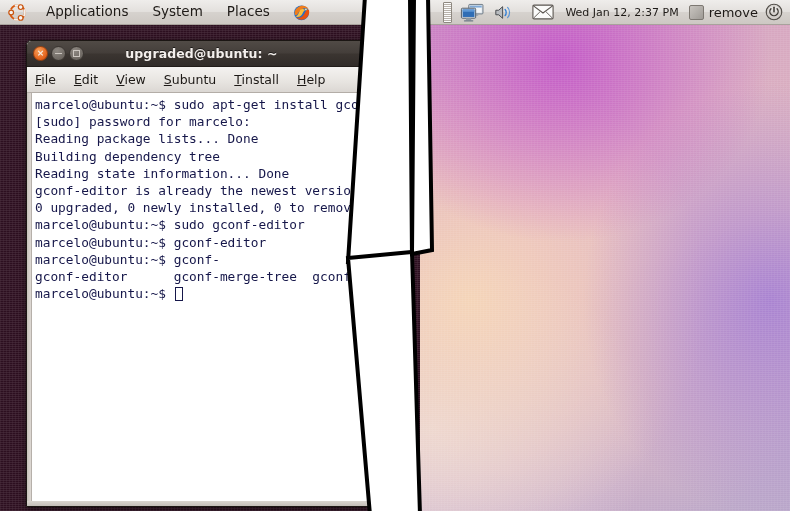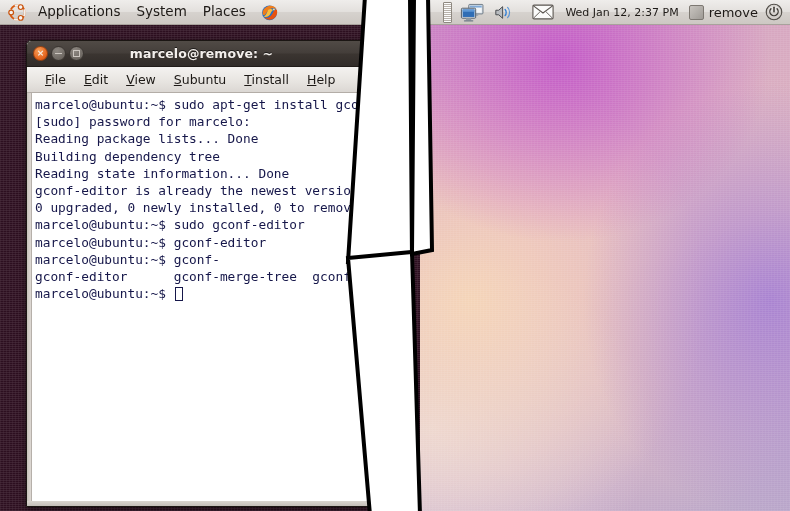--- a/index.html
+++ b/index.html
@@ -34,21 +34,21 @@
   }
 
   
   #panel{
     position:absolute; left:0; top:0; width:790px; height:25px;
     background:linear-gradient(180deg,#efedeb 0%, #e3e0dd 48%, #d6d2ce 52%, #cdc8c3 100%);
     border-bottom:1px solid #a8a29c;
     display:flex; align-items:center; z-index:40;
     font-size:13px; color:#2a2420;
   }
-  #panel-left{ display:flex; align-items:center; height:100%; padding-left:6px; gap:0; }
+  #panel-left{ display:flex; align-items:center; height:100%; padding-left:6px; gap:8px; }
   .menu-item{
     padding:3px 8px; font-size:13.5px; color:#1e1a17; cursor:default;
     white-space:nowrap; line-height:1;
   }
   #panel-right{ margin-left:auto; display:flex; align-items:center; height:100%; padding-right:5px; gap:0; }
 
   
   .ubuntu-logo{ width:19px; height:19px; margin:0 3px 0 2px; flex:0 0 auto; }
   
   .ff-icon{ width:19px; height:19px; margin-left:6px; flex:0 0 auto; }
@@ -100,21 +100,21 @@
   #window-title{
     flex:1; text-align:center; color:#f3efec; font-size:12.5px;
     font-weight:bold; letter-spacing:.1px; padding-right:46px;
     text-shadow:0 -1px 0 rgba(0,0,0,.6);
     white-space:nowrap; overflow:hidden;
   }
   #menubar{
     height:26px; flex:0 0 auto;
     background:linear-gradient(180deg,#f4f2f0 0%,#e7e4e0 60%,#dbd7d3 100%);
     border-bottom:1px solid #b3ada7;
-    display:flex; align-items:center; padding-left:10px; gap:2px;
+    display:flex; align-items:center; gap:2px;
   }
   .mb-item{
     font-size:12.5px; color:#1d1916; padding:3px 8px; cursor:default;
     white-space:nowrap;
   }
   .mb-item u{ text-decoration:underline; }
   #term-body{
     flex:1; background:#ffffff; position:relative; display:flex;
     overflow:hidden;
   }
@@ -244,21 +244,21 @@
   <div id="titlebar">
     <span class="wb wb-close">
       <span class="wb-glyph">×</span>
     </span>
     <span class="wb wb-min">
       <span class="wb-bar"></span>
     </span>
     <span class="wb wb-max">
       <span class="wb-sq"></span>
     </span>
-    <span id="window-title">marcelo@remove: ~</span>
+    <span id="window-title">upgraded@ubuntu: ~</span>
   </div>
 
   <div id="menubar">
     <span class="mb-item"><u>F</u><span>ile</span></span>
     <span class="mb-item"><u>E</u><span>dit</span></span>
     <span class="mb-item"><u>V</u><span>iew</span></span>
     <span class="mb-item"><u>S</u><span>ubuntu</span></span>
     <span class="mb-item"><u>T</u><span>install</span></span>
     <span class="mb-item"><u>H</u><span>elp</span></span>
   </div>

